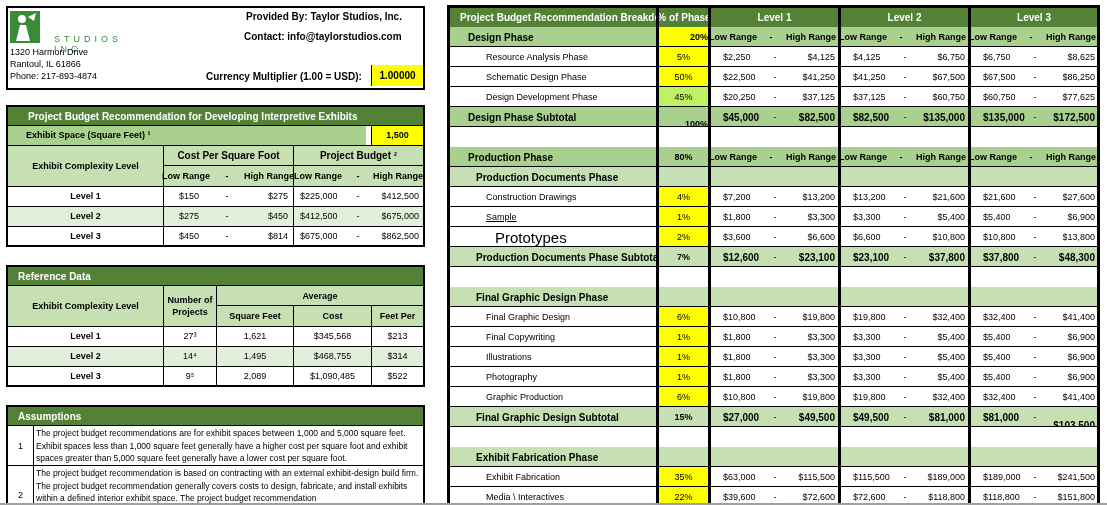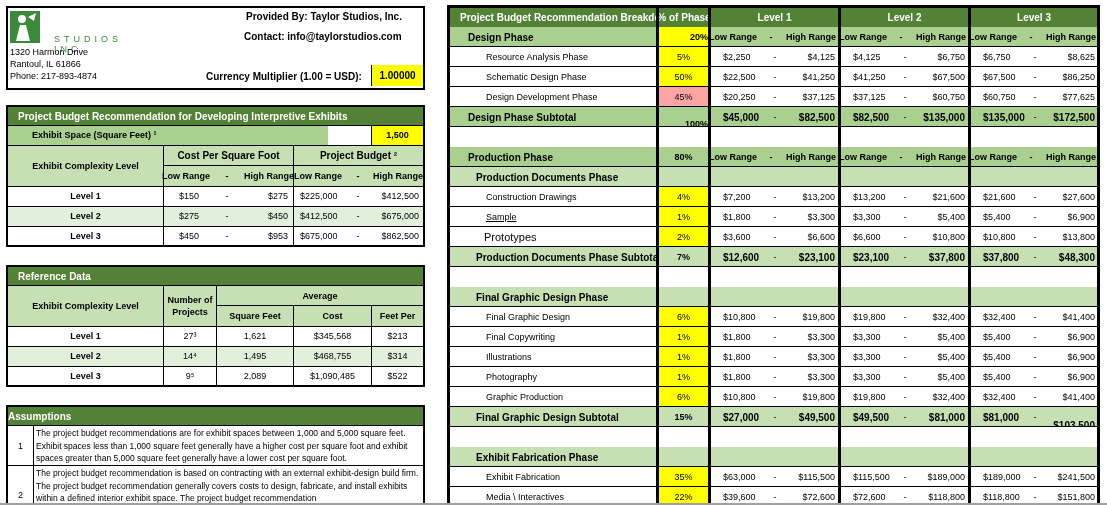--- a/index.html
+++ b/index.html
@@ -49,22 +49,22 @@
 </div>
 <div class="abs addr" style="top:47px;">1320 Harmon Drive</div>
 <div class="abs addr" style="top:59px;">Rantoul, IL 61866</div>
 <div class="abs addr" style="top:71px;">Phone: 217-893-4874</div>
 <div class="abs b" style="left:246px; top:11px; font-size:10px;">Provided By: Taylor Studios, Inc.</div>
 <div class="abs b" style="left:244px; top:31px; font-size:10px;">Contact: info@taylorstudios.com</div>
 <div class="abs b" style="left:206px; top:71px; font-size:10px;">Currency Multiplier (1.00 = USD):</div>
 <div class="cell c yellow b" style="left:371px; top:65px; width:52px; height:21px; border-left:1px solid #000; font-size:10px;">1.00000</div>
 
 <div class="box" style="left:6px; top:105px; width:419px; height:142px;"></div>
-<div class="cell l hdr-dark" style="left:8px; top:107px; width:415px; height:18px; padding-left:10px; font-size:10px;">Project Budget Recommendation for Developing Interpretive Exhibits</div>
-<div class="cell l hdr-mid" style="left:8px; top:125px; width:320px; height:20px; padding-left:24px;">Exhibit Space (Square Feet) ¹</div>
+<div class="cell l hdr-dark" style="left:8px; top:107px; width:415px; height:18px; padding-left:20px; font-size:10px;">Project Budget Recommendation for Developing Interpretive Exhibits</div>
+<div class="cell l hdr-mid" style="left:8px; top:125px; width:358px; height:20px; padding-left:18px;">Exhibit Space (Square Feet) ¹</div>
 <div class="cell c yellow b" style="left:371px; top:125px; width:52px; height:20px; border-left:1px solid #000;">1,500</div>
 <div class="abs hdr-light" style="left:8px; top:145px; width:415px; height:41px;"></div>
 <div class="cell c b" style="left:8px; top:147px; width:155px; height:38px; white-space:normal; line-height:12px;">Exhibit Complexity Level</div>
 <div class="cell c b" style="left:164px; top:146px; width:129px; height:19px; font-size:10px;">Cost Per Square Foot</div>
 <div class="cell c b" style="left:294px; top:146px; width:129px; height:19px; font-size:10px;">Project Budget ²</div>
 <div class="hline" style="left:164px; top:165px; width:259px;"></div>
 <div class="cell l b" style="left:162px; top:166px; width:52px; height:19px;">Low Range</div>
 <div class="cell c b" style="left:222px; top:166px; width:10px; height:19px;">-</div>
 <div class="cell r b" style="left:236px; top:166px; width:58px; height:19px;">High Range</div>
 <div class="cell l b" style="left:294px; top:166px; width:54px; height:19px;">Low Range</div>
@@ -86,21 +86,21 @@
   <div class="cell c" style="left:214px; top:0; width:10px; height:20px;">-</div>
   <div class="cell r" style="left:230px; top:0; width:50px; height:20px;">$450</div>
   <div class="cell l" style="left:292px; top:0; width:60px; height:20px;">$412,500</div>
   <div class="cell c" style="left:345px; top:0; width:10px; height:20px;">-</div>
   <div class="cell r" style="left:350px; top:0; width:61px; height:20px;">$675,000</div>
 </div>
 <div class="abs" style="left:8px; top:226px; width:415px; height:19px; background:#fff;">
   <div class="cell c b" style="left:0; top:0; width:155px; height:19px;">Level 3</div>
   <div class="cell c" style="left:156px; top:0; width:50px; height:19px;">$450</div>
   <div class="cell c" style="left:214px; top:0; width:10px; height:19px;">-</div>
-  <div class="cell r" style="left:230px; top:0; width:50px; height:19px;">$953</div>
+  <div class="cell r" style="left:230px; top:0; width:50px; height:19px;">$814</div>
   <div class="cell l" style="left:292px; top:0; width:60px; height:19px;">$675,000</div>
   <div class="cell c" style="left:345px; top:0; width:10px; height:19px;">-</div>
   <div class="cell r" style="left:350px; top:0; width:61px; height:19px;">$862,500</div>
 </div>
 
 <div class="hline" style="left:8px; top:125px; width:415px;"></div>
 <div class="hline" style="left:8px; top:145px; width:415px;"></div>
 <div class="hline" style="left:8px; top:186px; width:415px;"></div>
 <div class="hline" style="left:8px; top:206px; width:415px;"></div>
 <div class="hline" style="left:8px; top:226px; width:415px;"></div>
@@ -142,21 +142,21 @@
 <div class="hline" style="left:8px; top:285px; width:415px;"></div>
 <div class="hline" style="left:8px; top:326px; width:415px;"></div>
 <div class="hline" style="left:8px; top:346px; width:415px;"></div>
 <div class="hline" style="left:8px; top:366px; width:415px;"></div>
 <div class="vline" style="left:163px; top:285px; height:100px;"></div>
 <div class="vline" style="left:216px; top:285px; height:100px;"></div>
 <div class="vline" style="left:293px; top:305px; height:80px;"></div>
 <div class="vline" style="left:371px; top:305px; height:80px;"></div>
 
 <div class="abs" style="left:6px; top:405px; width:419px; height:100px; border:2px solid #000; border-bottom:none;"></div>
-<div class="cell l hdr-dark" style="left:8px; top:407px; width:415px; height:18px; padding-left:0; font-size:10px;">Assumptions</div>
+<div class="cell l hdr-dark" style="left:8px; top:407px; width:415px; height:18px; padding-left:10px; font-size:10px;">Assumptions</div>
 <div class="hline" style="left:8px; top:425px; width:415px;"></div>
 <div class="cell c" style="left:8px; top:426px; width:25px; height:39px;">1</div>
 <div class="abs" style="left:36px; top:427px; width:386px; height:38px; font-size:8.5px; line-height:12.5px; overflow:hidden;">The project budget recommendations are for exhibit spaces between 1,000 and 5,000 square feet.  Exhibit spaces less than 1,000 square feet generally have a higher cost per square foot and exhibit spaces greater than 5,000 square feet generally have a lower cost per square foot.</div>
 <div class="hline" style="left:8px; top:465px; width:415px;"></div>
 <div class="cell c" style="left:8px; top:486px; width:25px; height:18px;">2</div>
 <div class="abs" style="left:36px; top:467px; width:386px; height:38px; font-size:8.5px; line-height:12.5px; overflow:hidden;">The project budget recommendation is based on contracting with an external exhibit-design build firm.  The project budget recommendation generally covers costs to design, fabricate, and install exhibits within a defined interior exhibit space.  The project budget recommendation</div>
 <div class="vline" style="left:33px; top:425px; height:80px;"></div>
 
 <div class="abs" style="left:447px; top:5px; width:653px; height:500px; border:3px solid #000; border-bottom:none;"></div>
 
@@ -199,21 +199,21 @@
     <div class="cell c" style="left: 769px; top: 67px; width: 12px; height: 20px;">-</div>
     <div class="cell r" style="left: 777px; top: 67px; width: 58px; height: 20px; font-size: 9px;">$41,250</div>
     <div class="cell l" style="left: 853px; top: 67px; width: 58px; height: 20px; font-size: 9px;">$41,250</div>
     <div class="cell c" style="left: 899px; top: 67px; width: 12px; height: 20px;">-</div>
     <div class="cell r" style="left: 907px; top: 67px; width: 58px; height: 20px; font-size: 9px;">$67,500</div>
     <div class="cell l" style="left: 983px; top: 67px; width: 58px; height: 20px; font-size: 9px;">$67,500</div>
     <div class="cell c" style="left: 1029px; top: 67px; width: 12px; height: 20px;">-</div>
     <div class="cell r" style="left: 1037px; top: 67px; width: 58px; height: 20px; font-size: 9px;">$86,250</div>
     <div class="abs" style="left: 450px; top: 87px; width: 647px; height: 20px; background: rgb(255, 255, 255); border-bottom: 1px solid rgb(0, 0, 0);"></div>
     <div class="cell l" style="left: 486px; top: 87px; width: 170px; height: 20px; font-size: 9px;">Design Development Phase</div>
-    <div class="cell c" style="left: 659px; top: 87px; width: 49px; height: 19px; background: #fca5a5;">45%</div>
+    <div class="cell c" style="left: 659px; top: 87px; width: 49px; height: 19px; background: #bef264;">45%</div>
     <div class="cell l" style="left: 723px; top: 87px; width: 58px; height: 20px; font-size: 9px;">$20,250</div>
     <div class="cell c" style="left: 769px; top: 87px; width: 12px; height: 20px;">-</div>
     <div class="cell r" style="left: 777px; top: 87px; width: 58px; height: 20px; font-size: 9px;">$37,125</div>
     <div class="cell l" style="left: 853px; top: 87px; width: 58px; height: 20px; font-size: 9px;">$37,125</div>
     <div class="cell c" style="left: 899px; top: 87px; width: 12px; height: 20px;">-</div>
     <div class="cell r" style="left: 907px; top: 87px; width: 58px; height: 20px; font-size: 9px;">$60,750</div>
     <div class="cell l" style="left: 983px; top: 87px; width: 58px; height: 20px; font-size: 9px;">$60,750</div>
     <div class="cell c" style="left: 1029px; top: 87px; width: 12px; height: 20px;">-</div>
     <div class="cell r" style="left: 1037px; top: 87px; width: 58px; height: 20px; font-size: 9px;">$77,625</div>
     <div class="abs" style="left: 450px; top: 107px; width: 647px; height: 20px; background: rgb(169, 208, 142); border-bottom: 1px solid rgb(0, 0, 0);"></div>
@@ -261,21 +261,21 @@
     <div class="cell l" style="left: 723px; top: 207px; width: 58px; height: 20px; font-size: 9px;">$1,800</div>
     <div class="cell c" style="left: 769px; top: 207px; width: 12px; height: 20px;">-</div>
     <div class="cell r" style="left: 777px; top: 207px; width: 58px; height: 20px; font-size: 9px;">$3,300</div>
     <div class="cell l" style="left: 853px; top: 207px; width: 58px; height: 20px; font-size: 9px;">$3,300</div>
     <div class="cell c" style="left: 899px; top: 207px; width: 12px; height: 20px;">-</div>
     <div class="cell r" style="left: 907px; top: 207px; width: 58px; height: 20px; font-size: 9px;">$5,400</div>
     <div class="cell l" style="left: 983px; top: 207px; width: 58px; height: 20px; font-size: 9px;">$5,400</div>
     <div class="cell c" style="left: 1029px; top: 207px; width: 12px; height: 20px;">-</div>
     <div class="cell r" style="left: 1037px; top: 207px; width: 58px; height: 20px; font-size: 9px;">$6,900</div>
     <div class="abs" style="left: 450px; top: 227px; width: 647px; height: 20px; background: rgb(255, 255, 255); border-bottom: 1px solid rgb(0, 0, 0);"></div>
-    <div class="cell l" style="left: 484px; top: 227px; width: 170px; height: 20px; font-size: 11px;">Prototypes</div>
+    <div class="cell l" style="left: 495px; top: 227px; width: 170px; height: 20px; font-size: 15px;">Prototypes</div>
     <div class="cell c" style="left: 659px; top: 227px; width: 49px; height: 19px; background: rgb(255, 255, 0);">2%</div>
     <div class="cell l" style="left: 723px; top: 227px; width: 58px; height: 20px; font-size: 9px;">$3,600</div>
     <div class="cell c" style="left: 769px; top: 227px; width: 12px; height: 20px;">-</div>
     <div class="cell r" style="left: 777px; top: 227px; width: 58px; height: 20px; font-size: 9px;">$6,600</div>
     <div class="cell l" style="left: 853px; top: 227px; width: 58px; height: 20px; font-size: 9px;">$6,600</div>
     <div class="cell c" style="left: 899px; top: 227px; width: 12px; height: 20px;">-</div>
     <div class="cell r" style="left: 907px; top: 227px; width: 58px; height: 20px; font-size: 9px;">$10,800</div>
     <div class="cell l" style="left: 983px; top: 227px; width: 58px; height: 20px; font-size: 9px;">$10,800</div>
     <div class="cell c" style="left: 1029px; top: 227px; width: 12px; height: 20px;">-</div>
     <div class="cell r" style="left: 1037px; top: 227px; width: 58px; height: 20px; font-size: 9px;">$13,800</div>

